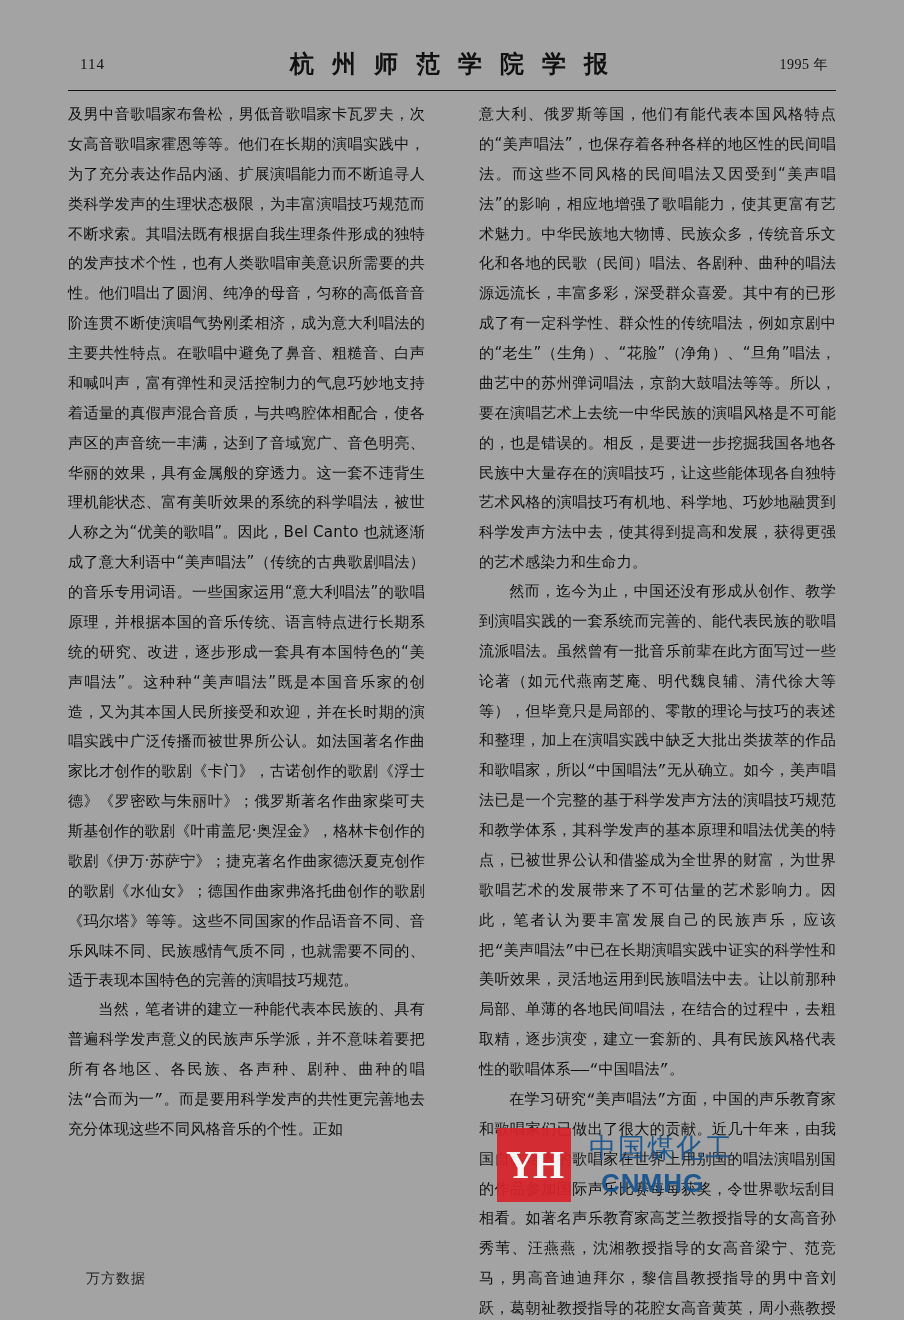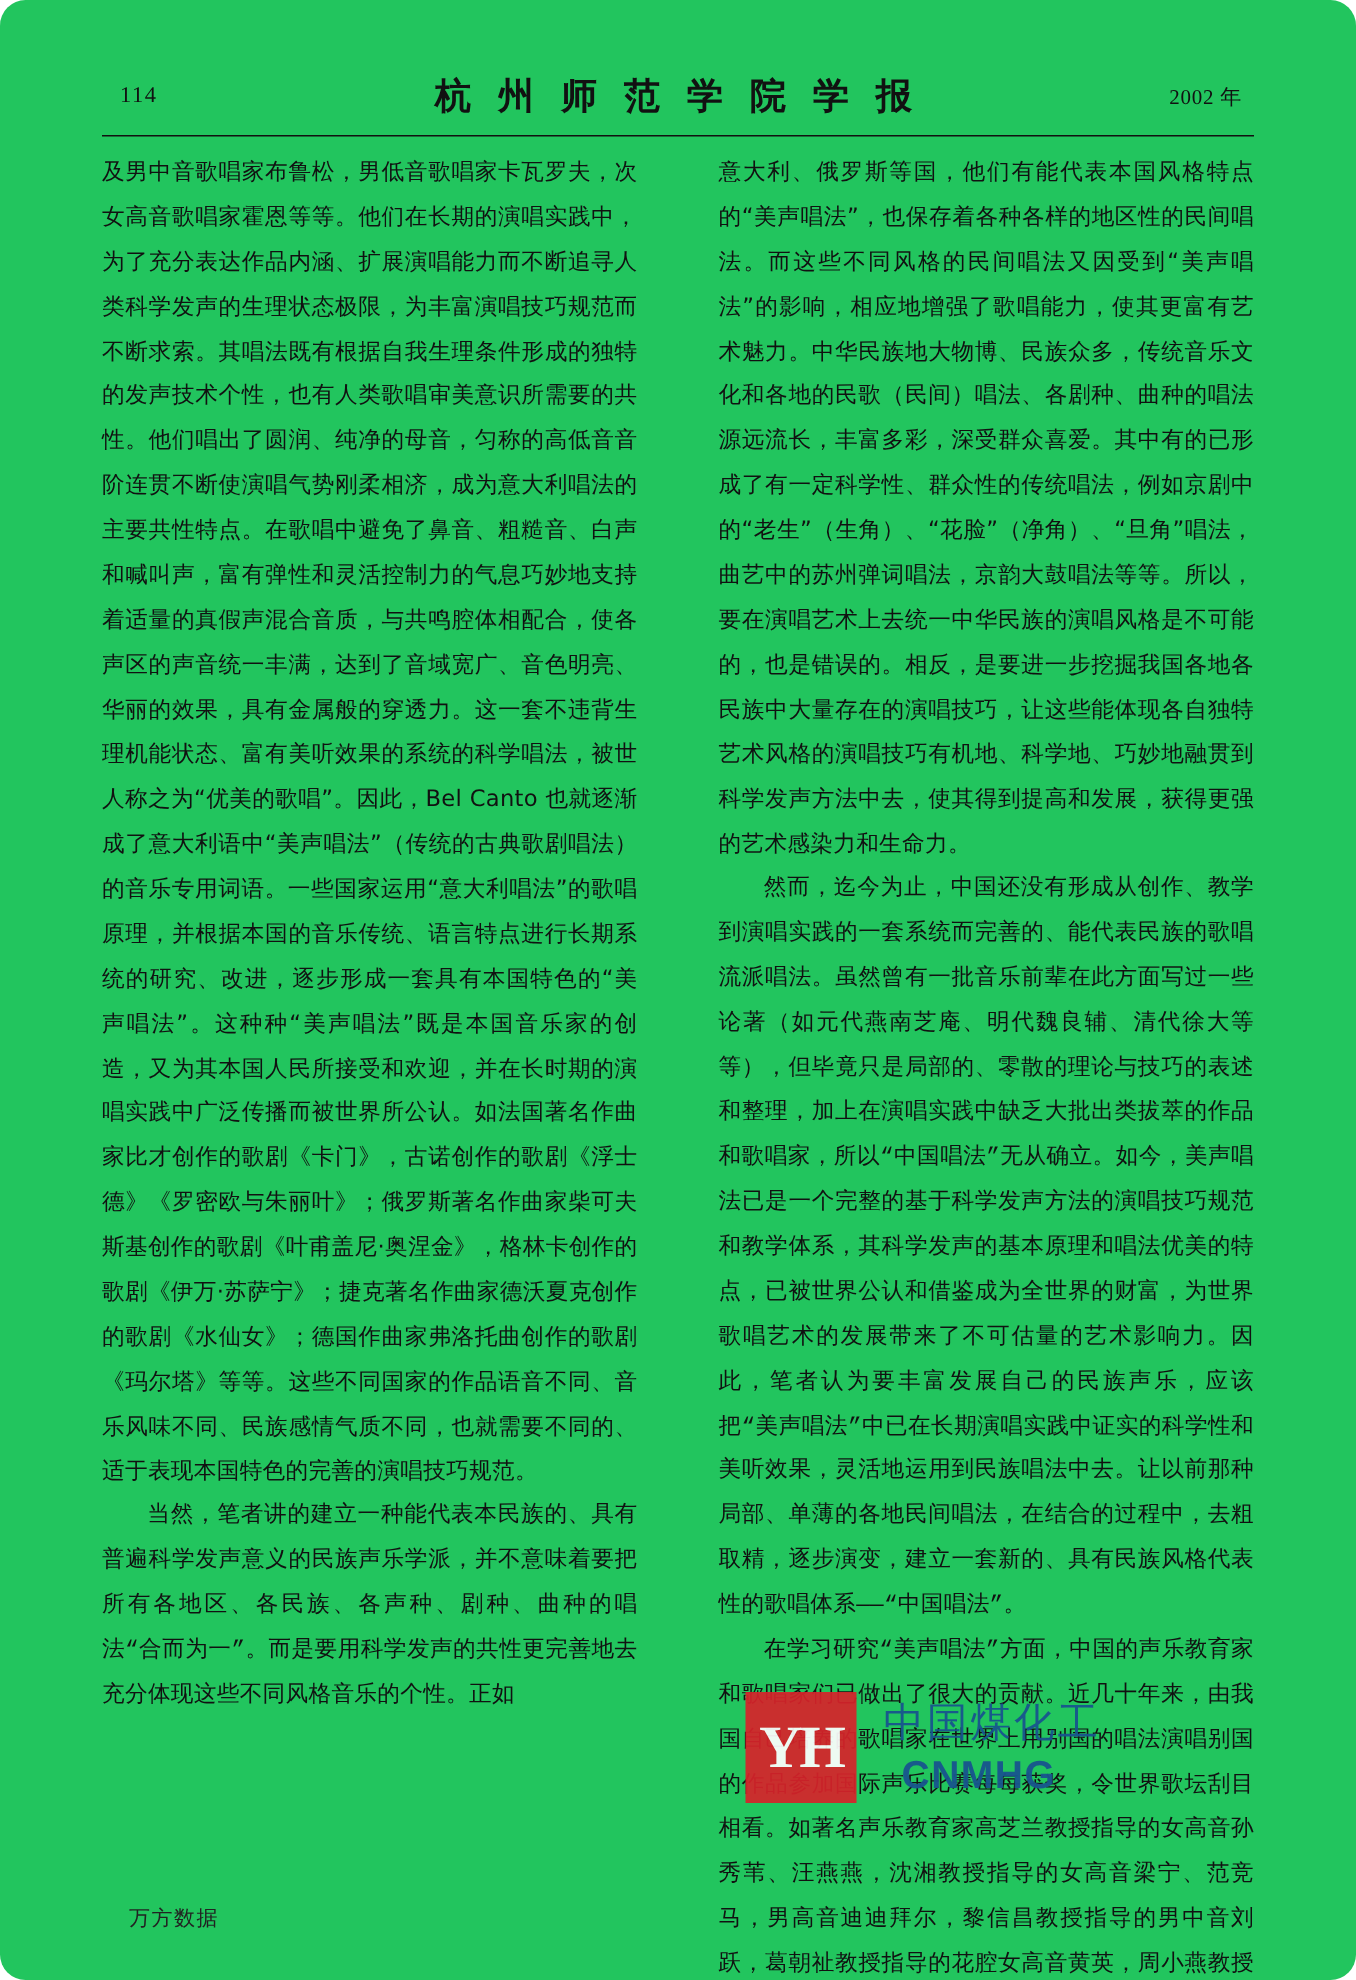--- a/index.html
+++ b/index.html
@@ -4,25 +4,24 @@
 <style>
   html, body {
     margin: 0;
     padding: 0;
     background: #ffffff;
   }
   .page {
     position: relative;
     width: 904px;
     height: 1320px;
-    background: #22c55e;
+    background: #a3a3a3;
     font-family: "DejaVu Sans", sans-serif;
     color: #111111;
     overflow: hidden;
-    border-radius: 17px;
   }
 
   
   .header {
     position: absolute;
     top: 46px;
     left: 70px;
     right: 70px;
     height: 42px;
   }
@@ -150,21 +149,21 @@
   }
 </style>
 </head>
 <body>
 
 <div class="page">
 
   <div class="header">
     <div class="header-page-number">114</div>
     <div class="header-title">杭 州 师 范 学 院 学 报</div>
-    <div class="header-year">2002 年</div>
+    <div class="header-year">1995 年</div>
   </div>
   <div class="header-rule"></div>
 
   <div class="columns">
     <div class="col">
       <p class="para">及男中音歌唱家布鲁松，男低音歌唱家卡瓦罗夫，次女高音歌唱家霍恩等等。他们在长期的演唱实践中，为了充分表达作品内涵、扩展演唱能力而不断追寻人类科学发声的生理状态极限，为丰富演唱技巧规范而不断求索。其唱法既有根据自我生理条件形成的独特的发声技术个性，也有人类歌唱审美意识所需要的共性。他们唱出了圆润、纯净的母音，匀称的高低音音阶连贯不断使演唱气势刚柔相济，成为意大利唱法的主要共性特点。在歌唱中避免了鼻音、粗糙音、白声和喊叫声，富有弹性和灵活控制力的气息巧妙地支持着适量的真假声混合音质，与共鸣腔体相配合，使各声区的声音统一丰满，达到了音域宽广、音色明亮、华丽的效果，具有金属般的穿透力。这一套不违背生理机能状态、富有美听效果的系统的科学唱法，被世人称之为“优美的歌唱”。因此，Bel Canto 也就逐渐成了意大利语中“美声唱法”（传统的古典歌剧唱法）的音乐专用词语。一些国家运用“意大利唱法”的歌唱原理，并根据本国的音乐传统、语言特点进行长期系统的研究、改进，逐步形成一套具有本国特色的“美声唱法”。这种种“美声唱法”既是本国音乐家的创造，又为其本国人民所接受和欢迎，并在长时期的演唱实践中广泛传播而被世界所公认。如法国著名作曲家比才创作的歌剧《卡门》，古诺创作的歌剧《浮士德》《罗密欧与朱丽叶》；俄罗斯著名作曲家柴可夫斯基创作的歌剧《叶甫盖尼·奥涅金》，格林卡创作的歌剧《伊万·苏萨宁》；捷克著名作曲家德沃夏克创作的歌剧《水仙女》；德国作曲家弗洛托曲创作的歌剧《玛尔塔》等等。这些不同国家的作品语音不同、音乐风味不同、民族感情气质不同，也就需要不同的、适于表现本国特色的完善的演唱技巧规范。</p>
       <p class="para indent">当然，笔者讲的建立一种能代表本民族的、具有普遍科学发声意义的民族声乐学派，并不意味着要把所有各地区、各民族、各声种、剧种、曲种的唱法“合而为一”。而是要用科学发声的共性更完善地去充分体现这些不同风格音乐的个性。正如</p>
     </div>
     <div class="col">
       <p class="para">意大利、俄罗斯等国，他们有能代表本国风格特点的“美声唱法”，也保存着各种各样的地区性的民间唱法。而这些不同风格的民间唱法又因受到“美声唱法”的影响，相应地增强了歌唱能力，使其更富有艺术魅力。中华民族地大物博、民族众多，传统音乐文化和各地的民歌（民间）唱法、各剧种、曲种的唱法源远流长，丰富多彩，深受群众喜爱。其中有的已形成了有一定科学性、群众性的传统唱法，例如京剧中的“老生”（生角）、“花脸”（净角）、“旦角”唱法，曲艺中的苏州弹词唱法，京韵大鼓唱法等等。所以，要在演唱艺术上去统一中华民族的演唱风格是不可能的，也是错误的。相反，是要进一步挖掘我国各地各民族中大量存在的演唱技巧，让这些能体现各自独特艺术风格的演唱技巧有机地、科学地、巧妙地融贯到科学发声方法中去，使其得到提高和发展，获得更强的艺术感染力和生命力。</p>

